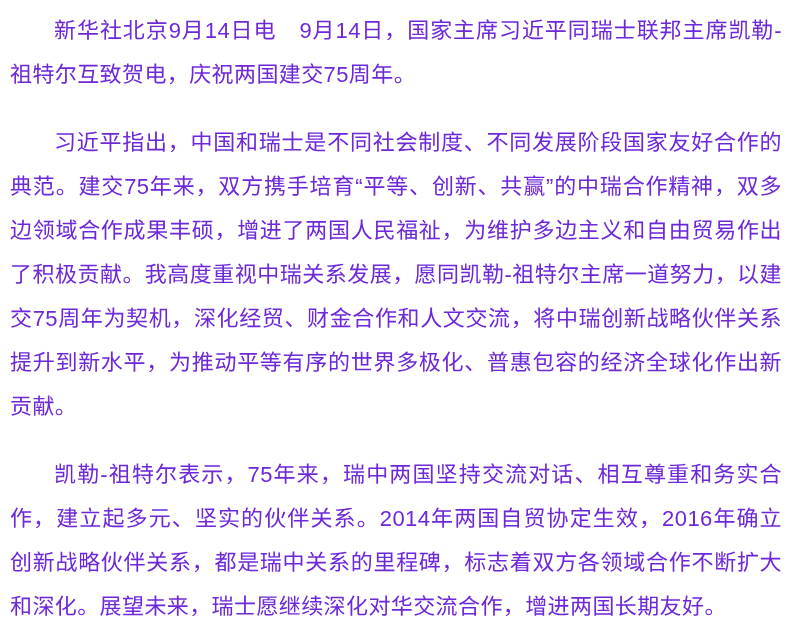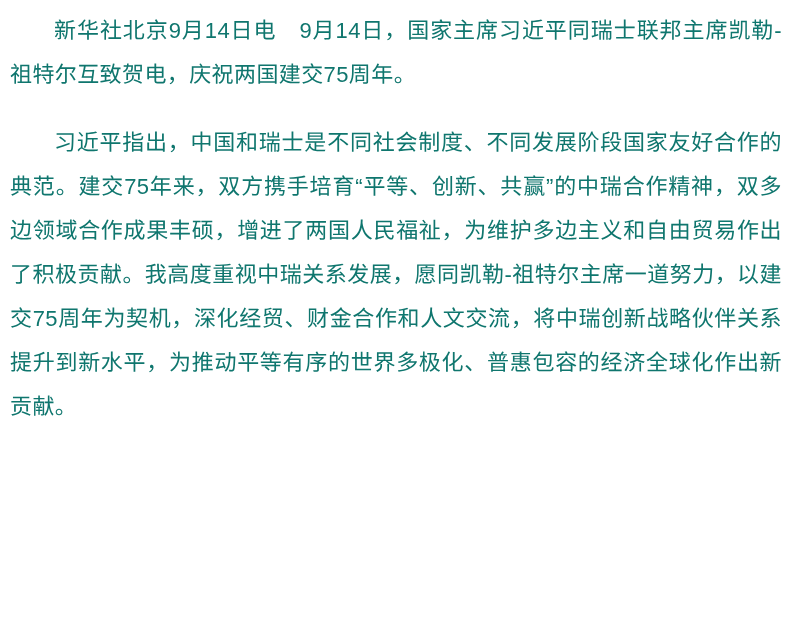--- a/index.html
+++ b/index.html
@@ -20,27 +20,28 @@
     width: 100%;
     height: 100%;
     padding: 9px 8px 0 10px;
   }
   .article-body p {
     margin: 0 0 24px 0;
     font-family: "Liberation Sans", "DejaVu Sans", sans-serif;
     font-size: 22px;
     line-height: 44px;
     letter-spacing: 0.4px;
-    color: #0f766e;
+    color: #6d28d9;
     text-align: justify;
     text-indent: 2em;
     word-break: break-all;
   }
 </style>
 </head>
 <body>
 
 <div class="page">
   <div class="article-body">
     <p>新华社北京9月14日电　9月14日，国家主席习近平同瑞士联邦主席凯勒-祖特尔互致贺电，庆祝两国建交75周年。</p>
     <p>习近平指出，中国和瑞士是不同社会制度、不同发展阶段国家友好合作的典范。建交75年来，双方携手培育“平等、创新、共赢”的中瑞合作精神，双多边领域合作成果丰硕，增进了两国人民福祉，为维护多边主义和自由贸易作出了积极贡献。我高度重视中瑞关系发展，愿同凯勒-祖特尔主席一道努力，以建交75周年为契机，深化经贸、财金合作和人文交流，将中瑞创新战略伙伴关系提升到新水平，为推动平等有序的世界多极化、普惠包容的经济全球化作出新贡献。</p>
+    <p>凯勒-祖特尔表示，75年来，瑞中两国坚持交流对话、相互尊重和务实合作，建立起多元、坚实的伙伴关系。2014年两国自贸协定生效，2016年确立创新战略伙伴关系，都是瑞中关系的里程碑，标志着双方各领域合作不断扩大和深化。展望未来，瑞士愿继续深化对华交流合作，增进两国长期友好。</p>
   </div>
 </div>
 
 </body></html>

